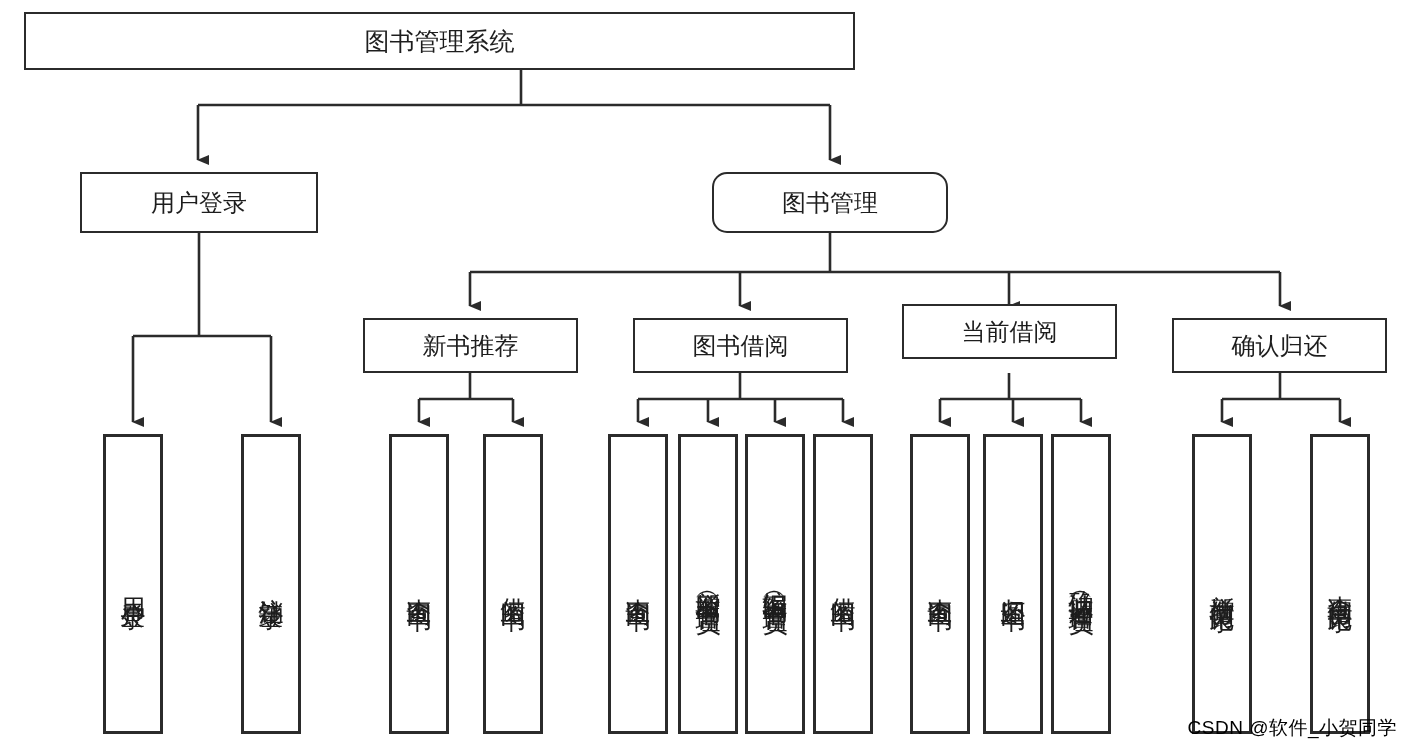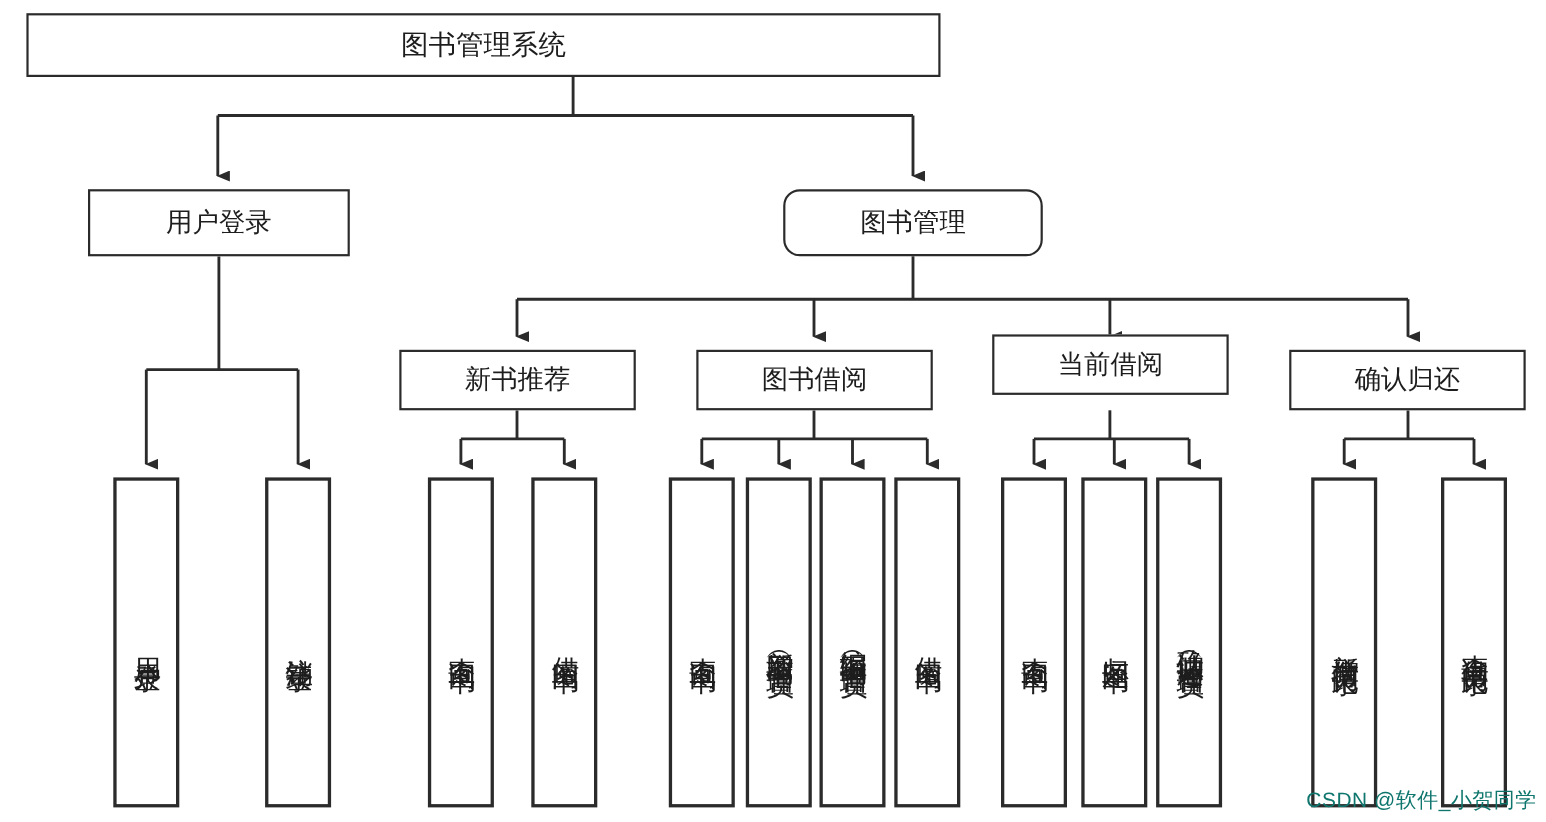--- a/index.html
+++ b/index.html
@@ -54,21 +54,21 @@
     text-orientation: upright;
     font-size: 25px;
     letter-spacing: 3px;
     line-height: 1;
   }
   .watermark {
     position: absolute;
     right: 8px;
     bottom: 6px;
     font-size: 19px;
-    color: #0f766e;
+    color: #000000;
     letter-spacing: 0.5px;
     white-space: nowrap;
   }
 </style>
 </head>
 <body>
 
 <div id="diagram-root">
 
   <svg class="connectors" viewBox="0 0 1405 747" xmlns="http://www.w3.org/2000/svg">

